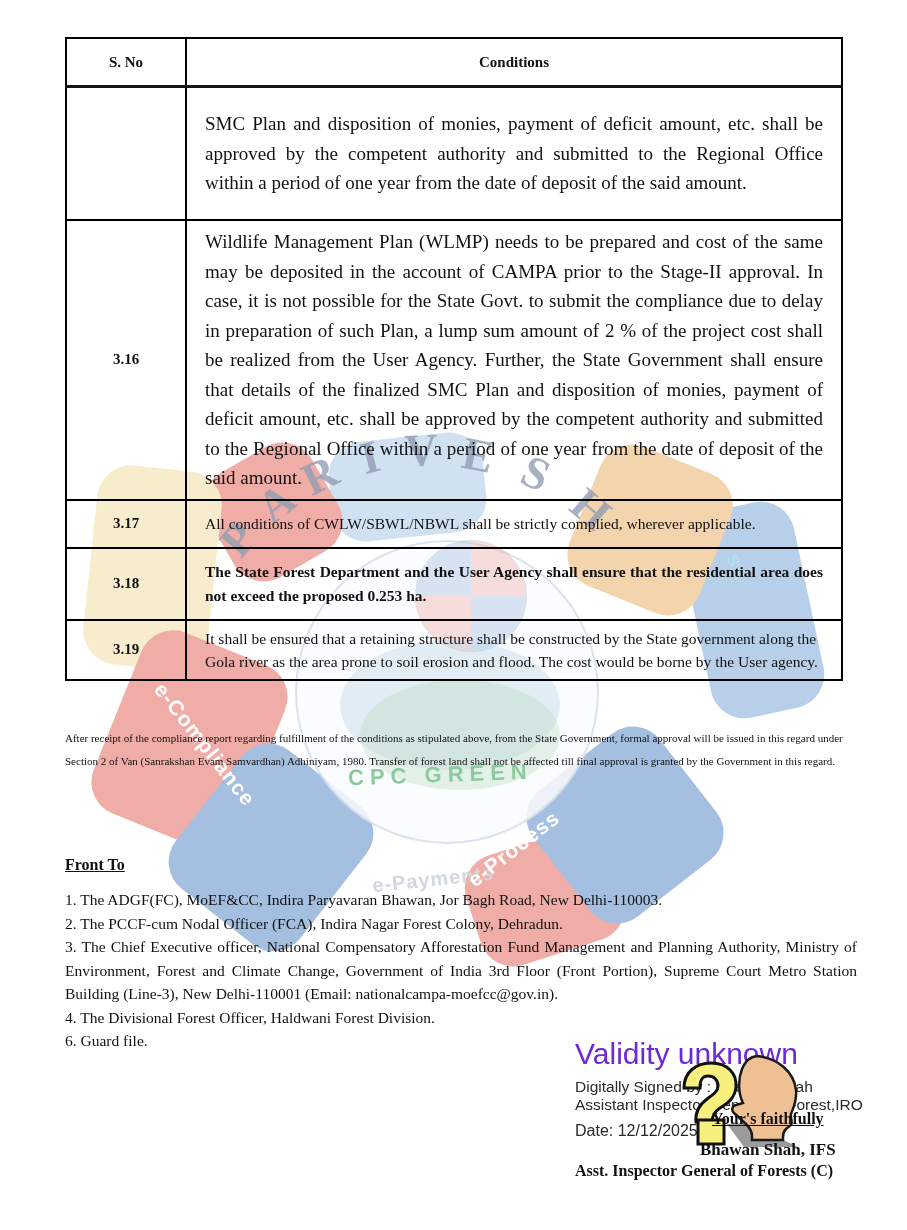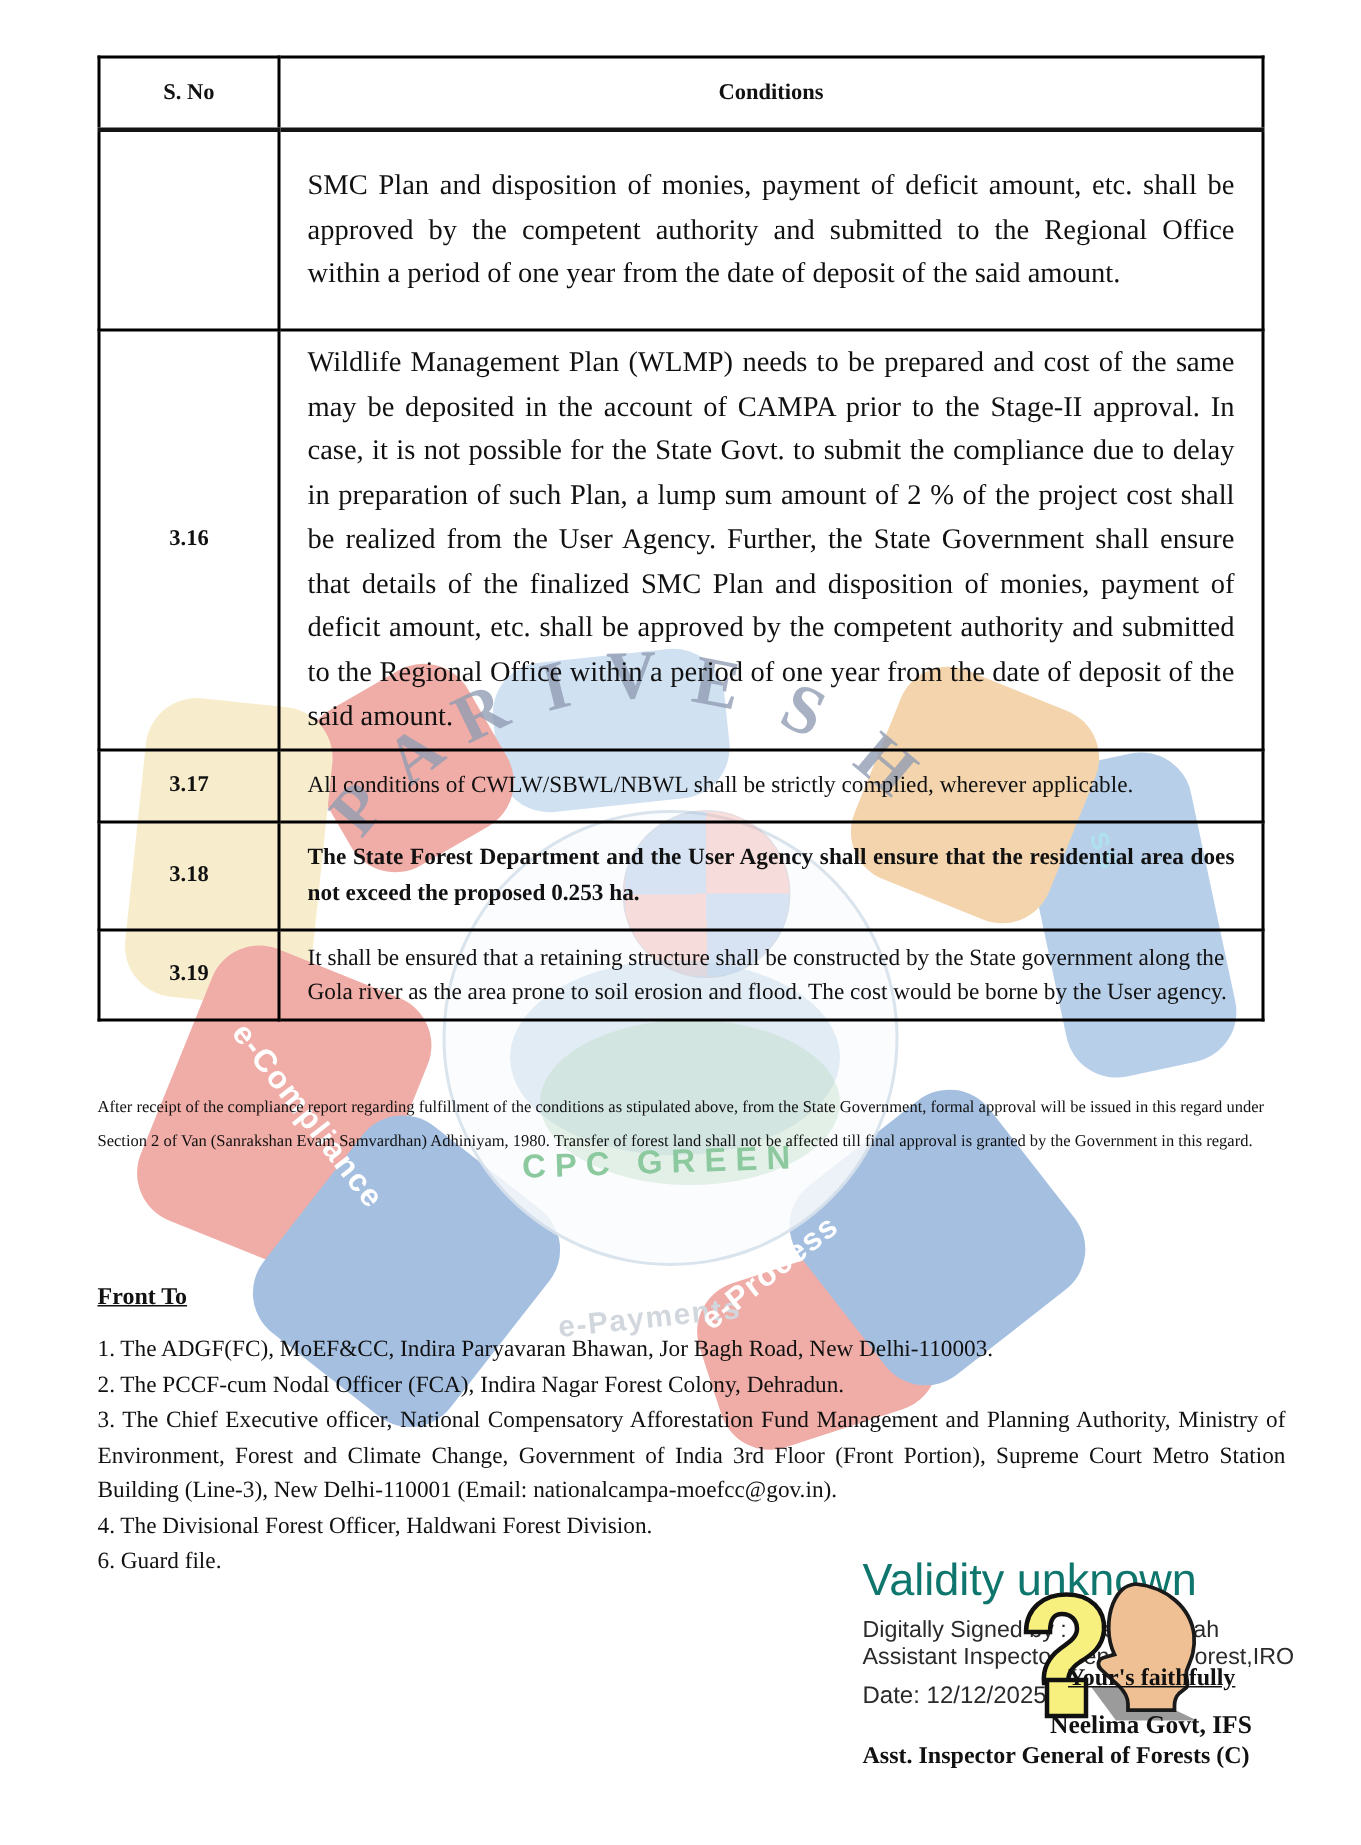--- a/index.html
+++ b/index.html
@@ -55,21 +55,21 @@
   tr.r-b  td.cnd{font-size:15.5px;line-height:24px;font-weight:bold;text-align:justify;}
   .h133{height:129px;} .h272{height:268px;} .h48{height:44px;} .h72{height:68px;} .h57{height:53px;}
   
   .closing{position:absolute;left:65px;top:727px;width:788px;font-size:11px;line-height:22.5px;}
   .copyto-h{position:absolute;left:65px;top:856px;font-size:16px;font-weight:bold;text-decoration:underline;}
   .copyto{position:absolute;left:65px;top:888px;width:792px;font-size:15.5px;line-height:23.5px;}
   .copyto .item{margin:0;}
   .copyto .just{text-align:justify;}
   
   .sig-sans{position:absolute;font-family:"Liberation Sans",sans-serif;color:#2a2a2a;z-index:2;}
-  .validity{left:575px;top:1037px;font-size:30px;color:#0f766e;}
+  .validity{left:575px;top:1037px;font-size:30px;color:#6d28d9;}
   .signedby{left:575px;top:1078px;font-size:15.5px;}
   .signtitle{left:575px;top:1096px;font-size:15.5px;}
   .sigdate{left:575px;top:1122px;font-size:16px;}
   .sig-serif{position:absolute;font-family:"Liberation Serif",serif;font-weight:bold;z-index:4;color:#111;}
   .salutation{left:712px;top:1110px;font-size:16px;text-decoration:underline;}
   .signame{left:700px;top:1140px;font-size:17px;}
   .sigdesig{left:575px;top:1162px;font-size:16px;}
   .sig-icon{position:absolute;left:672px;top:1050px;width:130px;height:100px;z-index:3;}
 </style>
 </head>
@@ -150,21 +150,21 @@
       <p class="item just">3. The Chief Executive officer, National Compensatory Afforestation Fund Management and Planning Authority, Ministry of Environment, Forest and Climate Change, Government of India  3rd Floor (Front Portion), Supreme Court Metro Station Building (Line-3), New Delhi-110001 (Email: nationalcampa-moefcc@gov.in).</p>
       <p class="item">4. The Divisional Forest Officer, Haldwani Forest Division.</p>
       <p class="item">6. Guard file.</p>
     </div>
 
     <div class="sig-sans validity">Validity unknown</div>
     <div class="sig-sans signedby">Digitally Signed by : Neelima Shah</div>
     <div class="sig-sans signtitle">Assistant Inspector General of Forest,IRO</div>
     <div class="sig-sans sigdate">Date: 12/12/2025</div>
     <div class="sig-serif salutation">Your's faithfully</div>
-    <div class="sig-serif signame">Neelima Govt, IFS</div>
+    <div class="sig-serif signame">Bhawan Shah, IFS</div>
     <div class="sig-serif sigdesig">Asst. Inspector General of Forests (C)</div>
 
     <svg class="sig-icon" viewBox="0 0 130 100">
       <polygon points="55,74 78,74 126,97 72,97" fill="#9b9b9b"></polygon>
       <path d="M85,6 C106,8 122,22 124,40 C125,52 121,58 119,64 C118,68 121,72 119,75 L114,79 C112,81 111,83 111,87 L111,90 L80,90 L80,86 C80,82 78,78 74,74 L62,63 C59,60 60,56 64,55 L71,53 C66,43 66,29 70,19 C74,10 78,7 85,6 Z" fill="#efc093" stroke="#1a1a1a" stroke-width="2.5"></path>
       <path d="M28,30 C28,14 40,5 55,5 C71,5 81,15 80,29 C79,40 72,45 64,50 C58,54 56,58 56,64 L40,64 C39,54 43,47 51,41 C58,36 62,33 62,28 C62,22 58,18 52,18 C46,18 44,22 44,30 Z" transform="translate(-16,8)" fill="#f7f07e" stroke="#111" stroke-width="3"></path>
       <rect x="26" y="70" width="26" height="24" fill="#f7f07e" stroke="#111" stroke-width="3"></rect>
     </svg>
 
   </div>

